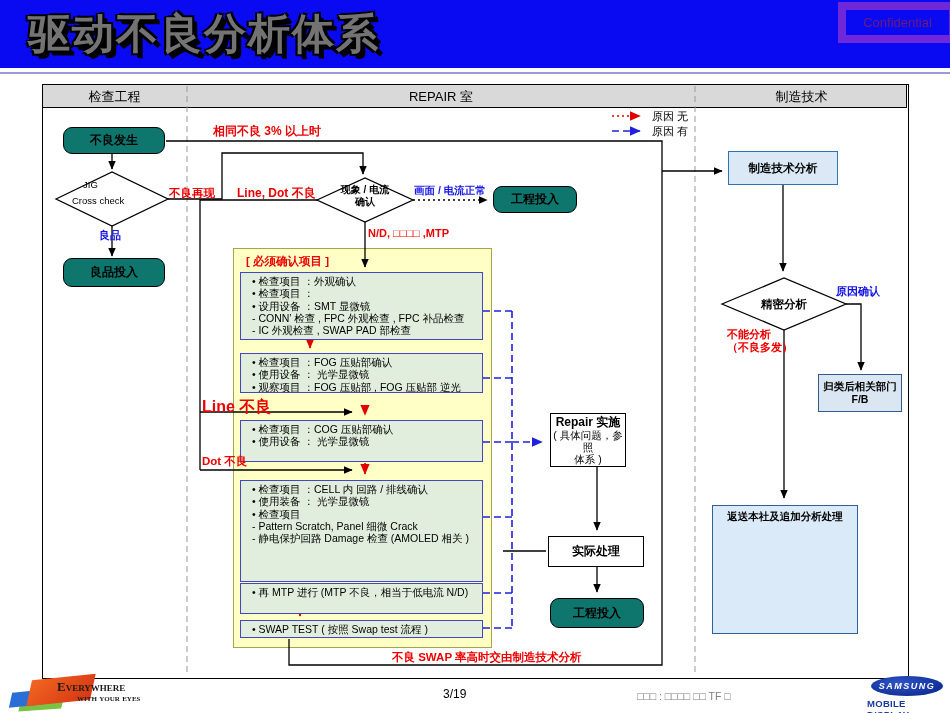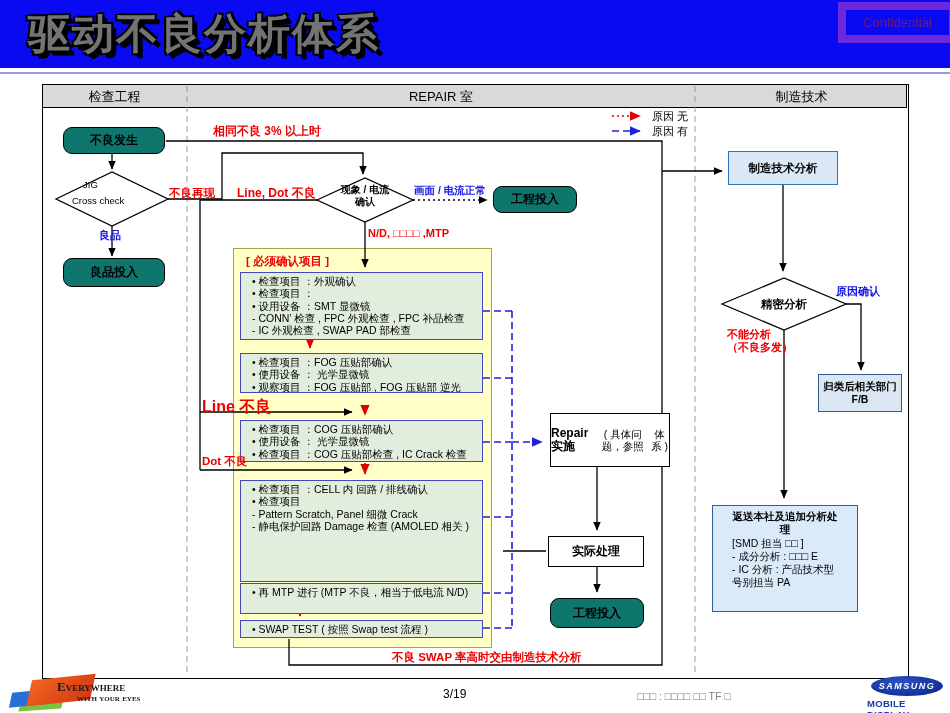--- a/index.html
+++ b/index.html
@@ -22,30 +22,30 @@
   #yellow-box{left:233px;top:248px;width:259px;height:400px;background:#ffffc6;border:1px solid #a8a44c;z-index:2;box-sizing:border-box}
   #wires{left:0;top:0;width:950px;height:713px;z-index:3}
   
   .rbox{background:#0f766e;border:1.4px solid #000;border-radius:9px;display:flex;align-items:center;justify-content:center;
         font-weight:bold;font-size:12px;z-index:4;box-sizing:border-box}
   .sbox{background:#fff;border:1.3px solid #000;display:flex;align-items:center;justify-content:center;
         font-weight:bold;font-size:12px;z-index:4;box-sizing:border-box}
   #b-defect{left:63px;top:127px;width:102px;height:27px}
   #b-good-input{left:63px;top:258px;width:102px;height:29px}
   #b-process1{left:493px;top:186px;width:84px;height:27px}
-  #b-repair{left:550px;top:413px;width:120px;height:54px;line-height:13px}
+  #b-repair{left:550px;top:413px;width:76px;height:54px;flex-direction:column;line-height:13px}
   #b-repair .sub{font-weight:normal;font-size:10.5px;line-height:12px;text-align:center}
   #b-handle{left:548px;top:536px;width:96px;height:31px}
   #b-process2{left:550px;top:598px;width:94px;height:30px}
   #b-mfg{left:728px;top:151px;width:110px;height:34px;background:#dbe9f7;border:1.6px solid #2e74b5;z-index:4;box-sizing:border-box;
          display:flex;align-items:center;justify-content:center;font-weight:bold;font-size:11.5px}
   #b-fb{left:818px;top:374px;width:84px;height:38px;background:#dae7f3;border:1.4px solid #33598e;z-index:4;box-sizing:border-box;
         display:flex;flex-direction:column;align-items:center;justify-content:center;font-weight:bold;font-size:10.5px;line-height:13px}
-  #b-return{left:712px;top:505px;width:146px;height:107px;background:#daeaf8;border:1.5px solid #2e5f9e;z-index:4;box-sizing:border-box;
-        padding:4px 19px;font-size:10.5px;line-height:13px}
+  #b-return{left:712px;top:505px;width:146px;height:129px;background:#daeaf8;border:1.5px solid #2e5f9e;z-index:4;box-sizing:border-box;
+        padding:4px 5px;font-size:10.5px;line-height:13px}
   #b-return .ttl{font-weight:bold;text-align:center;margin-bottom:1px}
   
   .gbox{left:240px;width:243px;background:#e2eedd;border:1.4px solid #4347c2;box-sizing:border-box;z-index:4;
         font-size:10.5px;line-height:12.3px;padding:2px 11px;overflow:hidden}
   #g1{top:272px;height:68px}#g2{top:353px;height:40px}#g3{top:420px;height:42px}
   #g4{top:480px;height:102px}#g5{top:583px;height:31px}#g6{top:620px;height:18px}
   
   .dtext{z-index:4;font-weight:bold}
   #t-jig1{left:83px;top:179px;font-size:9.5px;font-weight:normal}
   #t-jig2{left:72px;top:195px;font-size:9.5px;font-weight:normal}
@@ -192,24 +192,24 @@
     <div class="ln"> - IC 外观检查 , SWAP PAD 部检查</div>
   </div>
 <div class="abs gbox" id="g2">
     <div class="ln">•  检查项目 ：FOG  压贴部确认</div>
     <div class="ln">•  使用设备 ： 光学显微镜</div>
     <div class="ln">•  观察项目 ：FOG 压贴部 , FOG 压贴部 逆光检查</div>
   </div>
 <div class="abs gbox" id="g3">
     <div class="ln">•  检查项目 ：COG  压贴部确认</div>
     <div class="ln">•  使用设备 ： 光学显微镜</div>
-    <div class="ln">•  检查项目 ：COG 压贴部检查 , IC Crack 检查</div>
   </div>
 <div class="abs gbox" id="g4">
     <div class="ln">•  检查项目 ：CELL 内 回路 / 排线确认</div>
+    <div class="ln">•  使用装备 ： 光学显微镜</div>
     <div class="ln">•  检查项目</div>
     <div class="ln">  - Pattern Scratch, Panel  细微  Crack</div>
     <div class="ln">  - 静电保护回路  Damage 检查 (AMOLED 相关 )</div>
   </div>
 <div class="abs gbox" id="g5">
     <div class="ln">•  再  MTP 进行  (MTP 不良，相当于低电流 N/D)</div>
   </div>
 <div class="abs gbox" id="g6">
     <div class="ln">• SWAP TEST ( 按照 Swap test  流程 )</div>
   </div>
@@ -229,25 +229,20 @@
 <div class="abs red" id="l-cannot">
   <div>不能分析</div>
   <div>（不良多发）</div>
 </div>
 <div class="abs" id="b-fb">
   <div>归类后相关部门</div>
   <div>F/B</div>
 </div>
 <div class="abs" id="b-return">
   <div class="ttl">返送本社及追加分析处理</div>
-  <div>
-      <div class="ln">[SMD 担当 □□ ]</div>
-      <div class="ln"> -  成分分析 : □□□ E</div>
-      <div class="ln"> - IC 分析 : 产品技术型号别担当  PA</div>
-    </div>
 </div>
 
 <div class="abs legend-txt" id="leg1">原因 无</div>
 <div class="abs legend-txt" id="leg2">原因 有</div>
 
 <div class="abs" id="logo-s1"></div>
 <div class="abs" id="logo-s2"></div>
 <div class="abs" id="logo-s3"></div>
 <div class="abs ftr" id="slogan1">Everywhere</div>
 <div class="abs ftr" id="slogan2">with your eyes</div>

